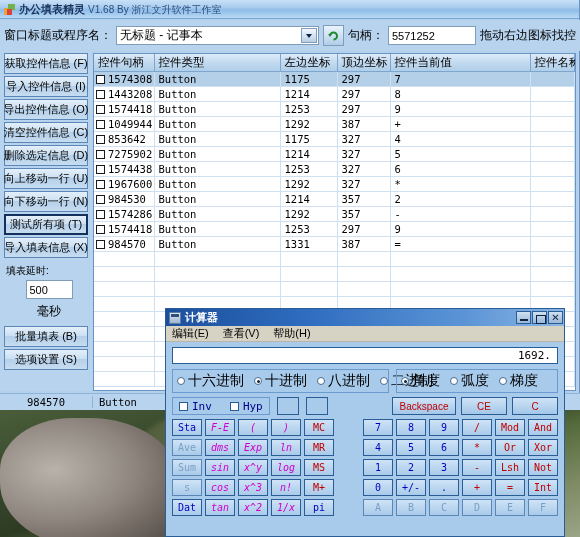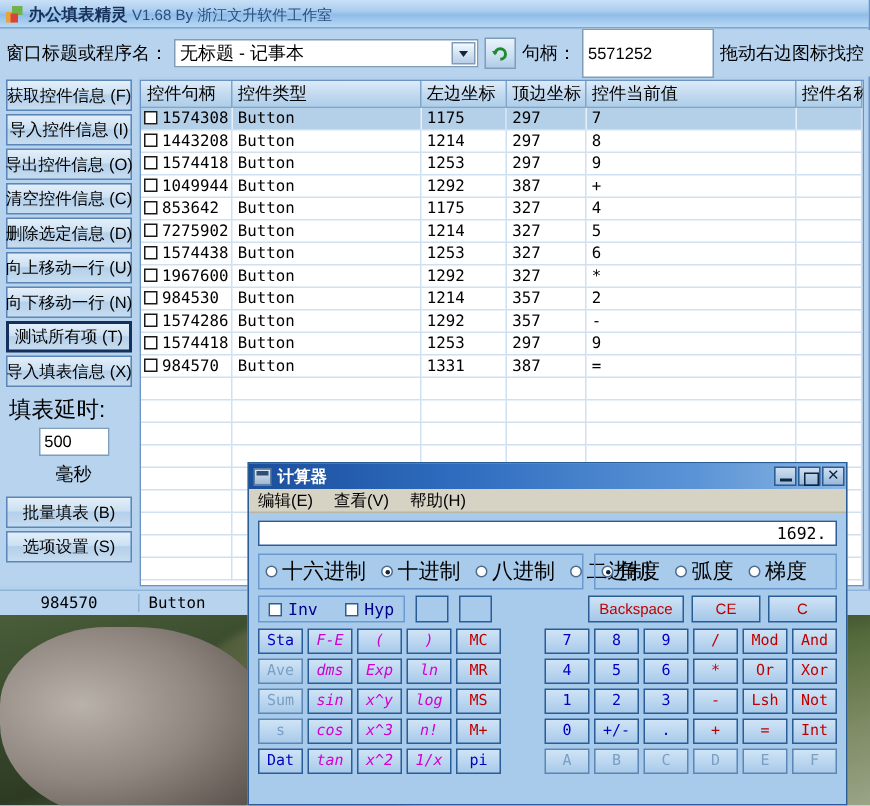--- a/index.html
+++ b/index.html
@@ -84,21 +84,21 @@
     border-top:4px solid #10263f; display:block;
   }
   .refresh-btn {
     width: 21px; height: 21px; flex: 0 0 auto;
     background: linear-gradient(to bottom,#e9f3fb,#cadef0 60%,#b0cce8);
     border: 1px solid #7f9db9;
     display:flex;align-items:center;justify-content:center;
   }
   .refresh-btn svg { display:block; }
   .handle-input {
-    width: 88px; height: 33px; flex: 0 0 auto;
+    width: 88px; height: 19px; flex: 0 0 auto;
     background:#fff; border:1px solid #7f9db9;
     font-size: 11px; color:#000;
     padding-left: 3px; display:flex; align-items:center;
   }
   .hint { font-size: 12px; color:#000; white-space: nowrap; overflow:hidden; }
 
   
   .sidebar {
     position: absolute; left: 0; top: 51px; width: 92px; height: 340px;
     background: #b7d3ee;
@@ -107,21 +107,21 @@
     margin: 2px 4px 0 4px;
     height: 21px;
     background: linear-gradient(to bottom,#e4effa 0%,#cbe0f2 45%,#b5d0ea 50%,#c6dcf0 100%);
     border: 1px solid #5b87b8;
     display:flex; align-items:center; justify-content:center;
     font-size: 11px; color:#000;
     white-space: nowrap;
   }
   .side-btn.focused { border:2px solid #13315c; }
   .delay-label {
-    margin: 6px 0 2px 6px; font-size: 15px; color:#000;
+    margin: 6px 0 2px 6px; font-size: 10px; color:#000;
   }
   .delay-row { display:flex; align-items:center; margin-left:6px; gap:4px;flex-direction:column;}
   .delay-input {
     width: 47px; height: 19px; background:#fff; border:1px solid #7f9db9;
     font-size: 11px; padding-left:3px; display:flex; align-items:center;
   }
   .delay-unit { font-size: 12px; color:#000; }
 
   
   .table-wrap {

